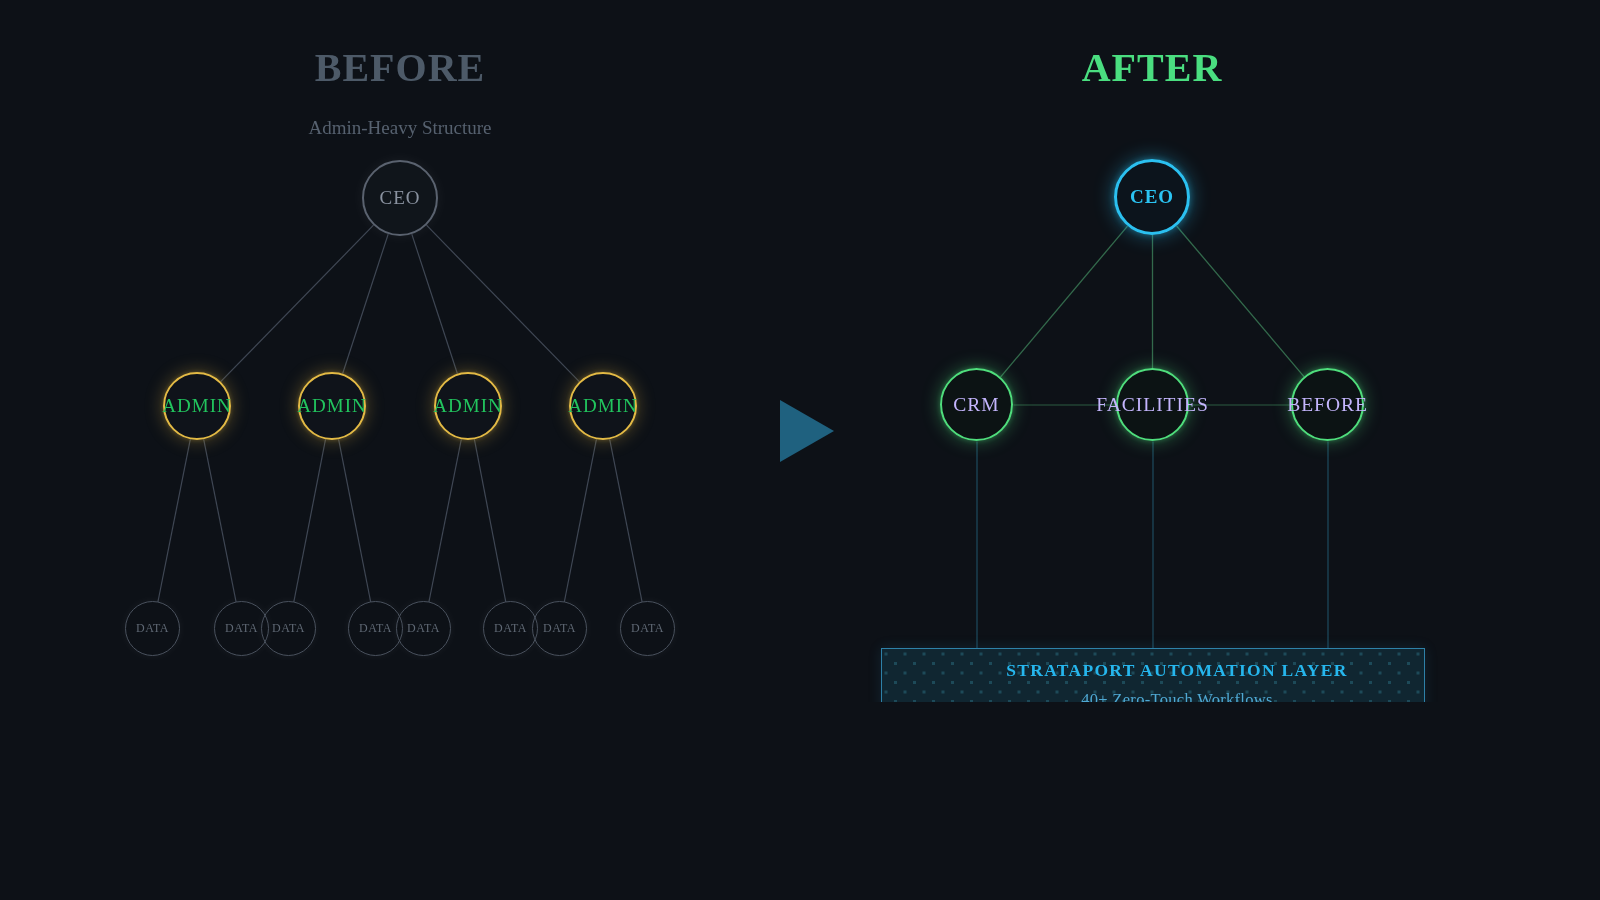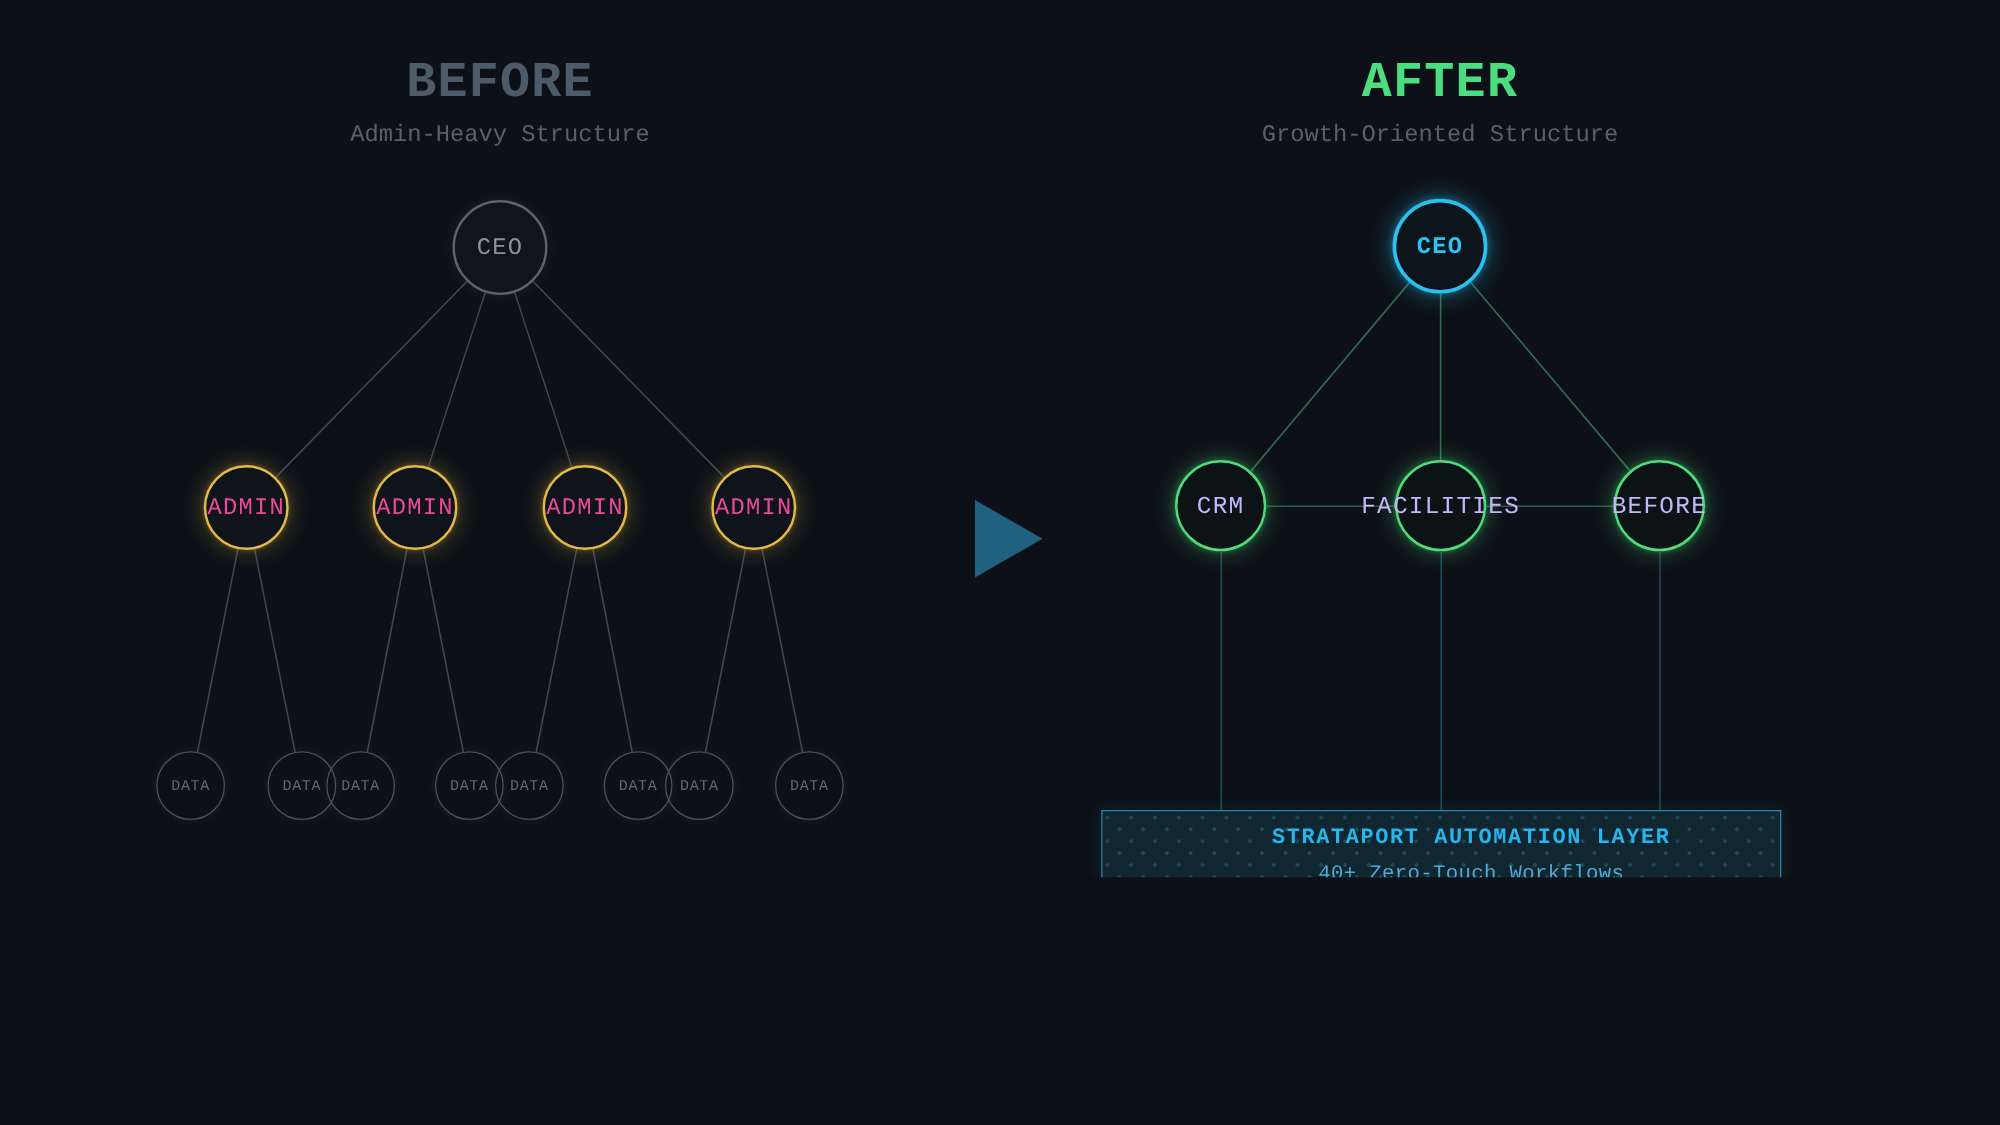--- a/index.html
+++ b/index.html
@@ -1,47 +1,47 @@
 <!DOCTYPE html>
 <html><head>
 <meta charset="utf-8">
 <style>
   html,body{margin:0;padding:0;background:#0d1117;}
   .stage{
     position:relative;width:1600px;height:702px;overflow:hidden;
     background:#0d1117;
-    font-family:Liberation Mono, monospace;
+    font-family:Liberation Serif, serif;
   }
   .links{position:absolute;left:0;top:0;width:1600px;height:900px;}
 
   .panel-title{
     position:absolute;width:600px;text-align:center;
     font-size:40px;font-weight:800;letter-spacing:1px;line-height:48px;
   }
   .panel-title.before{left:100px;top:44px;color:#4d5a68;}
   .panel-title.after{left:852px;top:44px;color:#4ade80;}
   .panel-subtitle{
     position:absolute;width:600px;text-align:center;
-    font-size:19px;color:#56616f;line-height:22px;
+    font-size:19px;color:#56616f;line-height:22px;margin-top:20px;
   }
   .panel-subtitle.before{left:100px;top:97px;}
   .panel-subtitle.after{left:852px;top:97px;}
 
   .node{
     position:absolute;border-radius:50%;box-sizing:border-box;
     display:flex;align-items:center;justify-content:center;
     white-space:nowrap;letter-spacing:1px;
   }
   .node.gray{
     width:76px;height:76px;border:2px solid #5a626f;color:#8a92a0;
     font-size:19px;background:rgba(18,23,30,0.75);
     box-shadow:0 0 14px rgba(255,255,255,0.06);
   }
   .node.gold{
-    width:68px;height:68px;border:2px solid #e3ba45;color:#ec4899;
+    width:68px;height:68px;border:2px solid #e3ba45;color:#22c55e;
     font-size:19px;background:rgba(16,21,28,0.6);
     box-shadow:0 0 18px rgba(230,185,70,0.35), 0 0 4px rgba(230,185,70,0.25);
   }
   .node.data{
     width:55px;height:55px;border:1.5px solid #4a525e;color:#5f6874;
     font-size:12px;letter-spacing:0.5px;background:transparent;
     box-shadow:0 0 10px rgba(255,255,255,0.05);
   }
   .node.cyan{
     width:76px;height:76px;border:3px solid #2bc0f0;color:#2bc4f3;
@@ -126,21 +126,20 @@
   <div class="node data" style="left:125px;top:601px;">DATA</div>
   <div class="node data" style="left:214px;top:601px;">DATA</div>
   <div class="node data" style="left:261px;top:601px;">DATA</div>
   <div class="node data" style="left:348px;top:601px;">DATA</div>
   <div class="node data" style="left:396px;top:601px;">DATA</div>
   <div class="node data" style="left:483px;top:601px;">DATA</div>
   <div class="node data" style="left:532px;top:601px;">DATA</div>
   <div class="node data" style="left:620px;top:601px;">DATA</div>
 
   <div class="panel-title after">AFTER</div>
-  <div class="panel-subtitle after">Growth-Oriented Structure</div>
 
   <div class="node cyan" style="left:1114px;top:159px;">CEO</div>
 
   <div class="node green" style="left:940px;top:368px;">CRM</div>
   <div class="node green" style="left:1116px;top:368px;">FACILITIES</div>
   <div class="node green" style="left:1291px;top:368px;">BEFORE</div>
 
   <div class="automation-box">
     <div class="automation-title">STRATAPORT AUTOMATION LAYER</div>
     <div class="automation-subtitle">40+ Zero-Touch Workflows</div>

